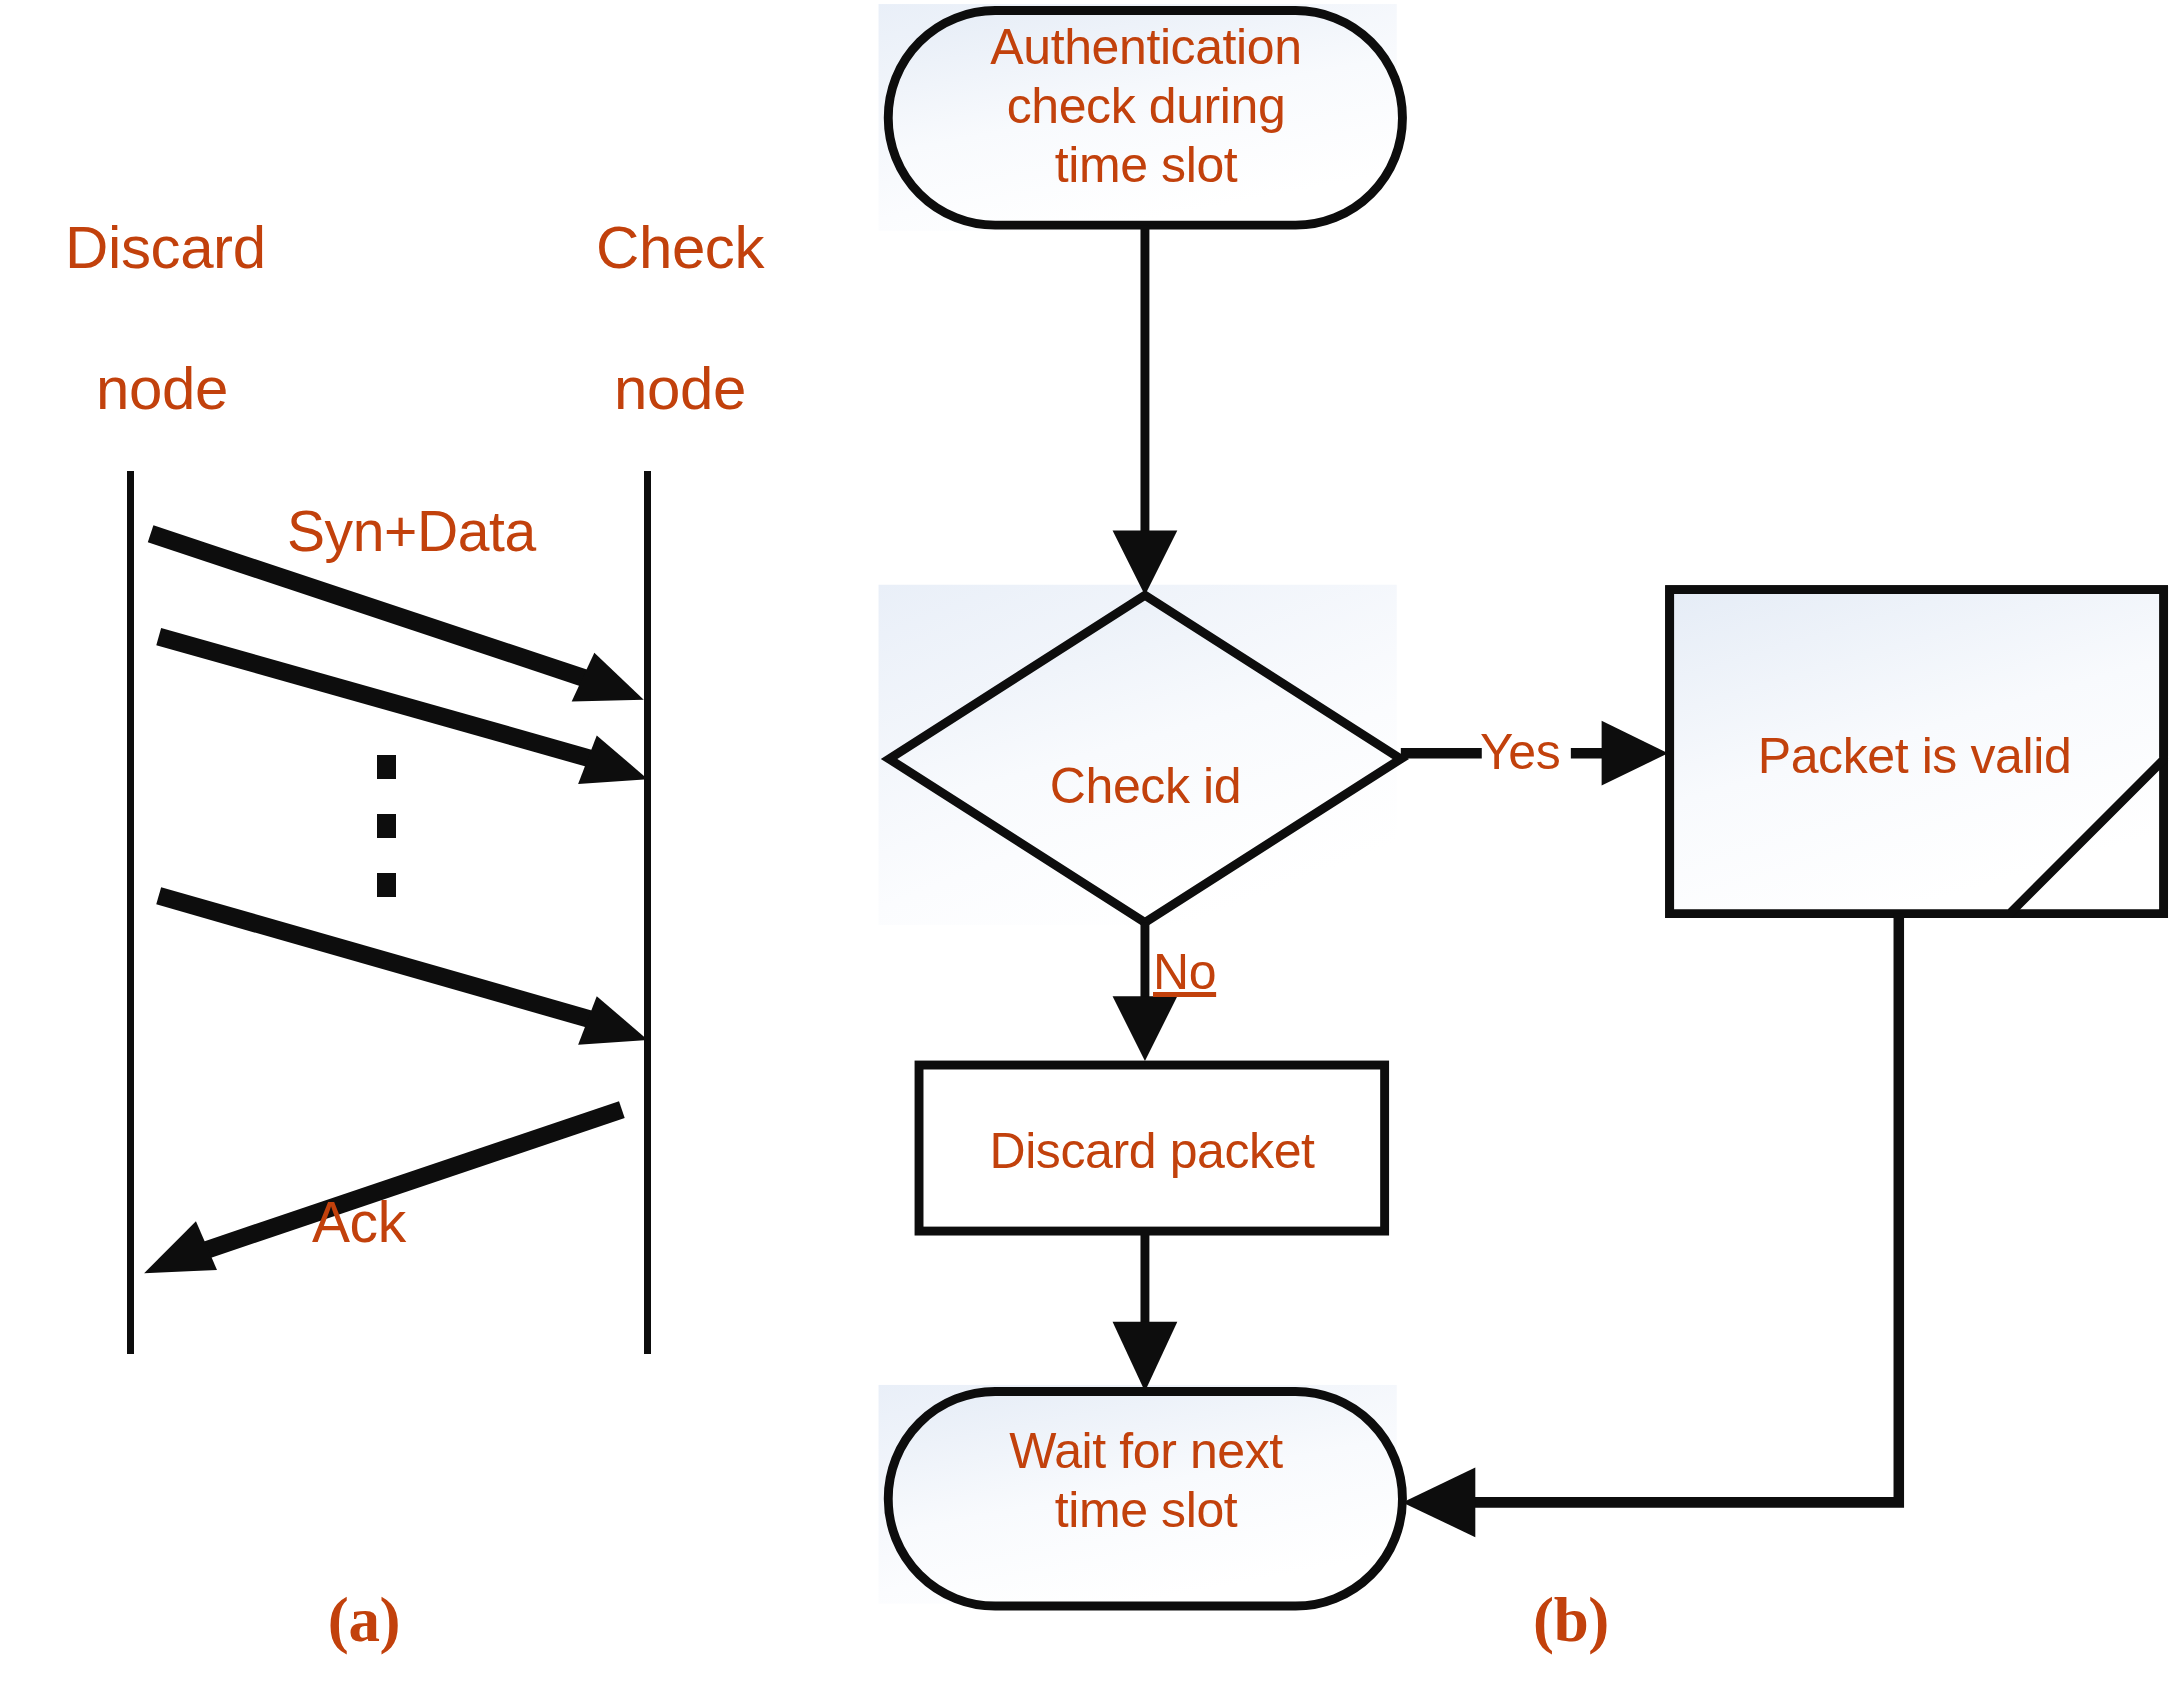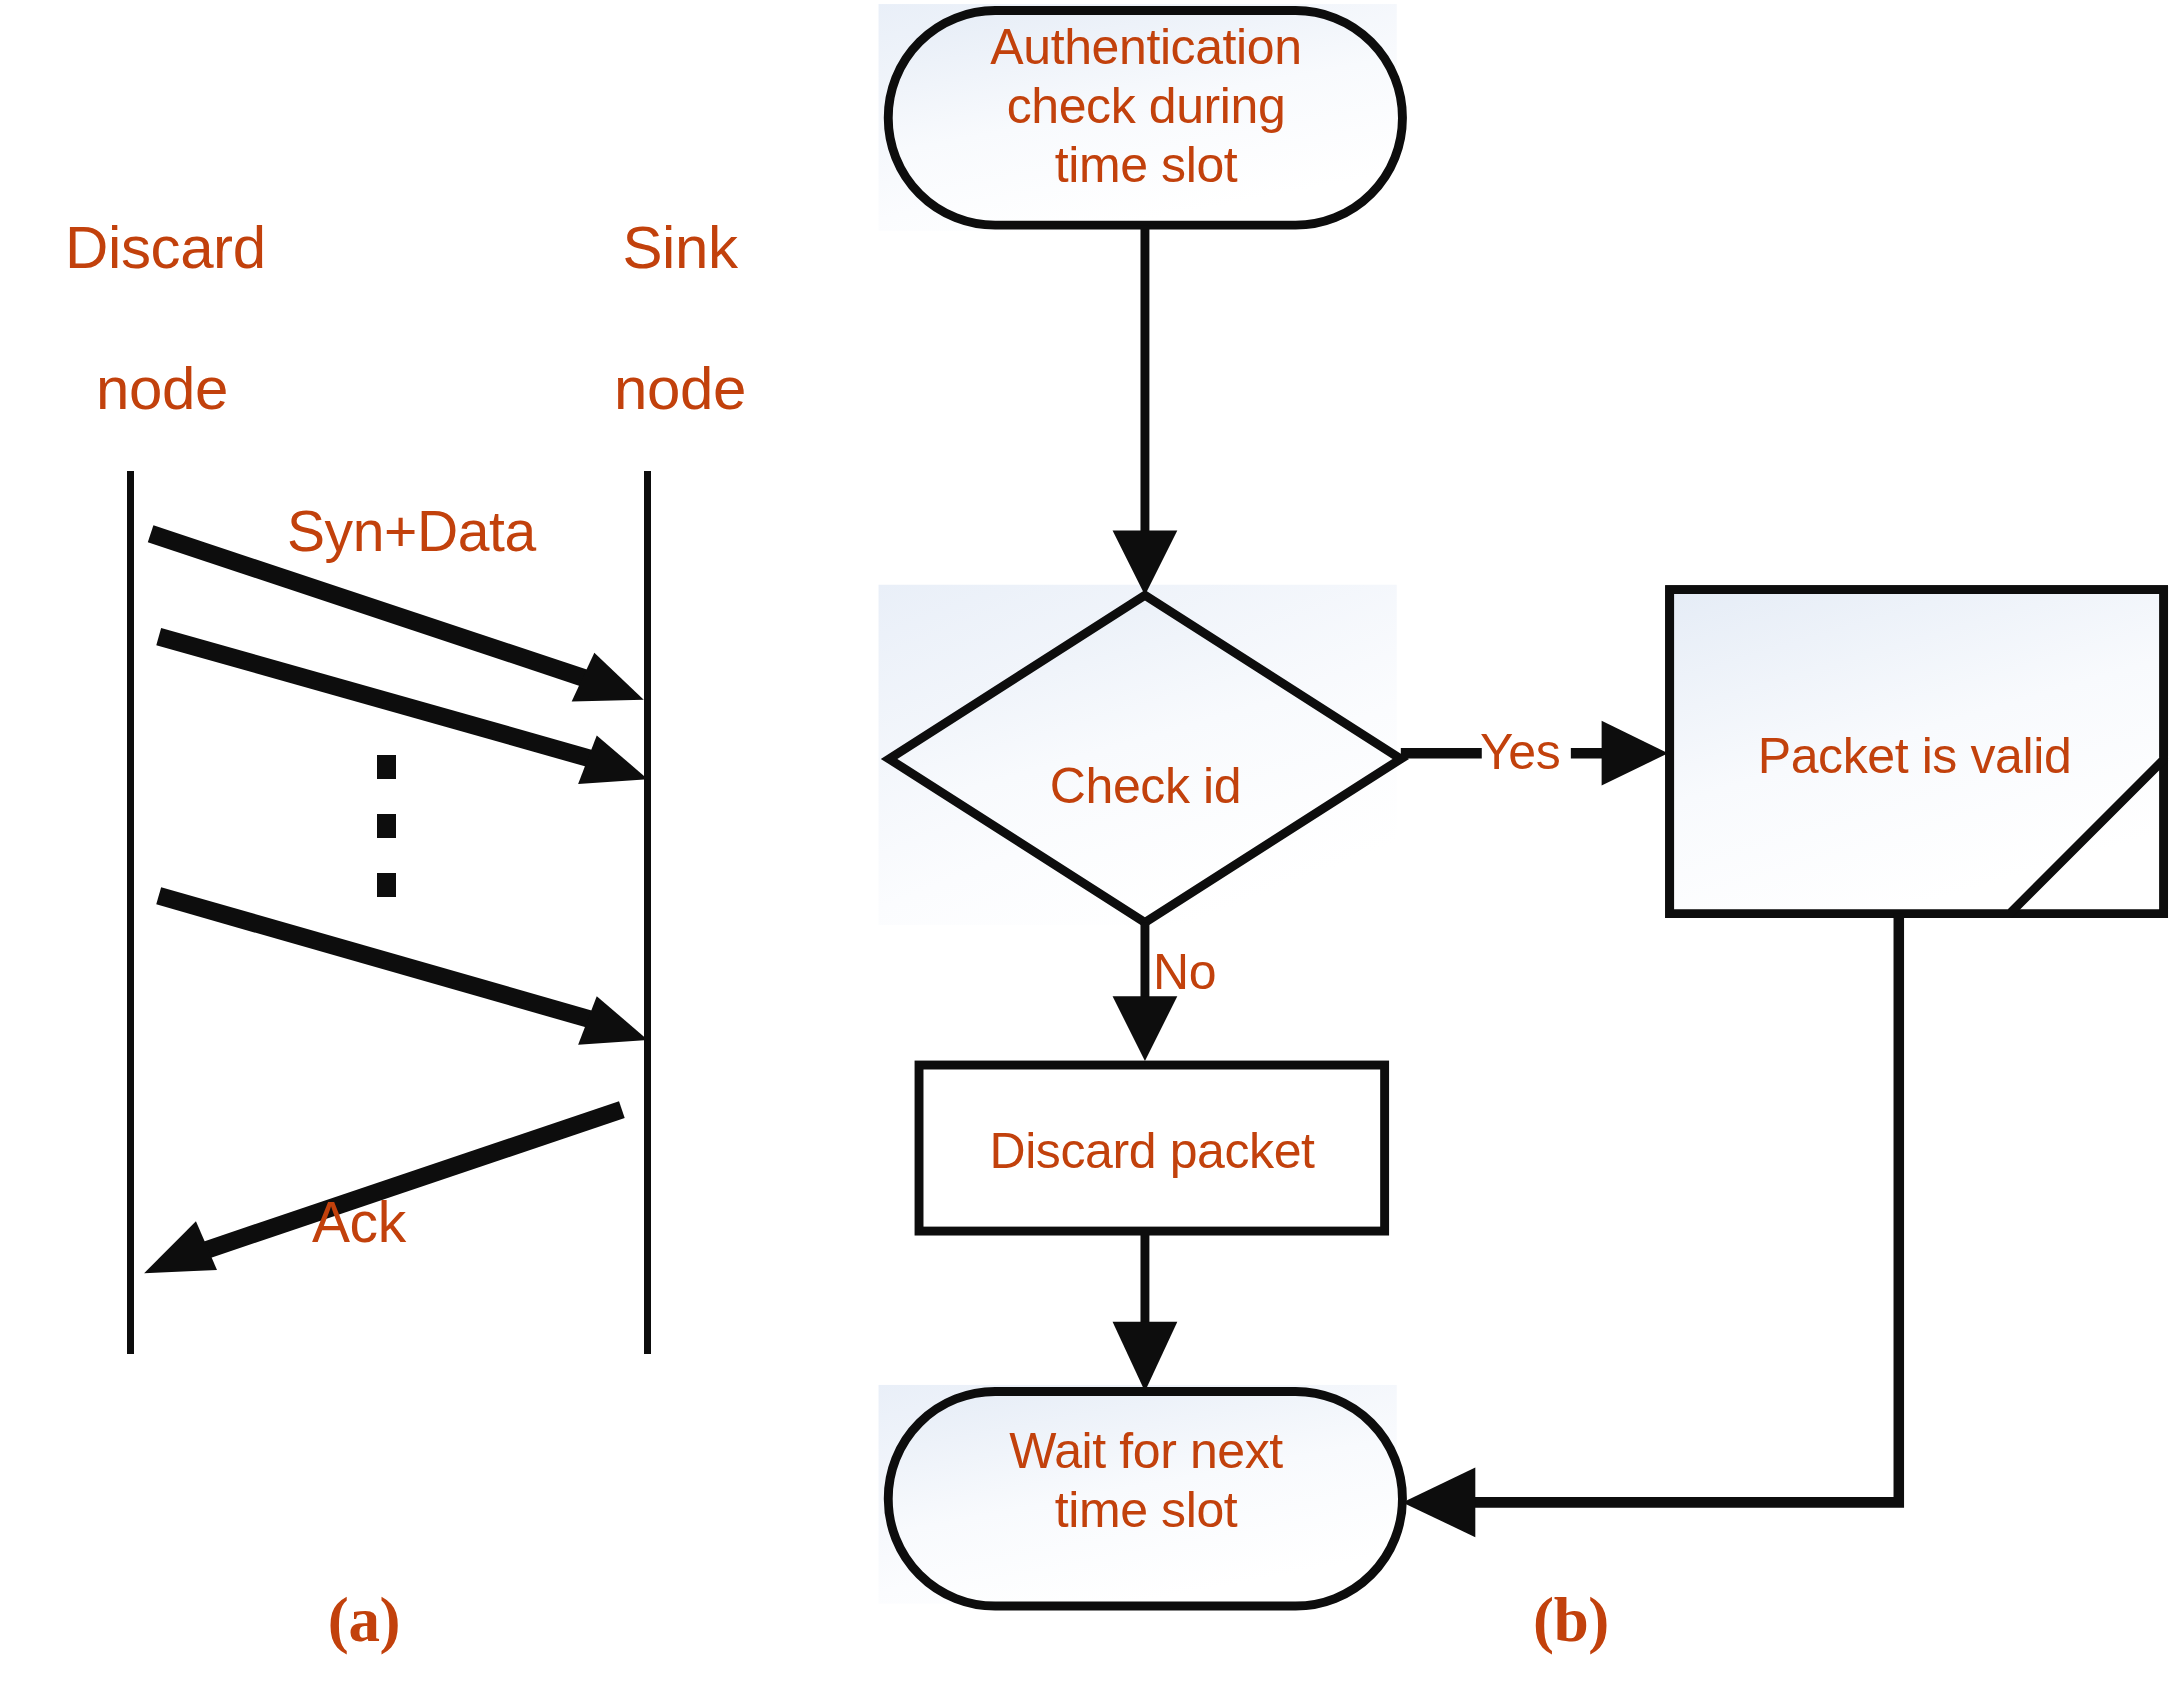--- a/index.html
+++ b/index.html
@@ -93,21 +93,21 @@
     <rect x="1085" y="722" width="640" height="420" fill="url(#gbackdrop)"></rect>
     <rect x="1085" y="1710" width="640" height="270" fill="url(#gbackdrop)"></rect>
   </svg>
 
   <div class="txt lbl-head" style="left:0px; top:142px; width:259px;">
     <span>Discard</span><br>
     <span>node</span>
   </div>
 
   <div class="txt lbl-head" style="left:526px; top:142px; width:243px;">
-    <span>Sink</span><br>
+    <span>Check</span><br>
     <span>node</span>
   </div>
 
   <div class="lifeline" style="left:127px; top:471px; height:883px;"></div>
   <div class="lifeline" style="left:644px; top:471px; height:883px;"></div>
 
   <svg class="layer" viewBox="0 0 2696 2078" preserveAspectRatio="none">
 
     <g>
       <path d="M186,659 L724,838" stroke="#0d0d0d" stroke-width="22" fill="none" stroke-linecap="butt"></path>
@@ -186,18 +186,18 @@
   <div class="txt node-txt" style="left:923px; top:757px; width:445px;">Check id</div>
 
   <div class="txt node-txt" style="left:1688px; top:727px; width:453px;">Packet is valid</div>
 
   <div class="txt node-txt" style="left:923px; top:1122px; width:458px;text-align:center;">Discard packet</div>
 
   <div class="txt node-txt" style="left:899px; top:1422px; width:494px;">Wait for next
 time slot</div>
 
   <div class="txt branch-lbl" style="left:1480px; top:723px;text-align:right;">Yes</div>
-  <div class="txt branch-lbl" style="left:1153px; top:943px;">No</div>
+  <div class="txt branch-lbl" style="left:1153px; top:943px;text-decoration:underline;">No</div>
 
   <div class="txt panel-lbl" style="left:1474px; top:1583px; width:194px;">(b)</div>
 
 </div>
 
 
 </body></html>

